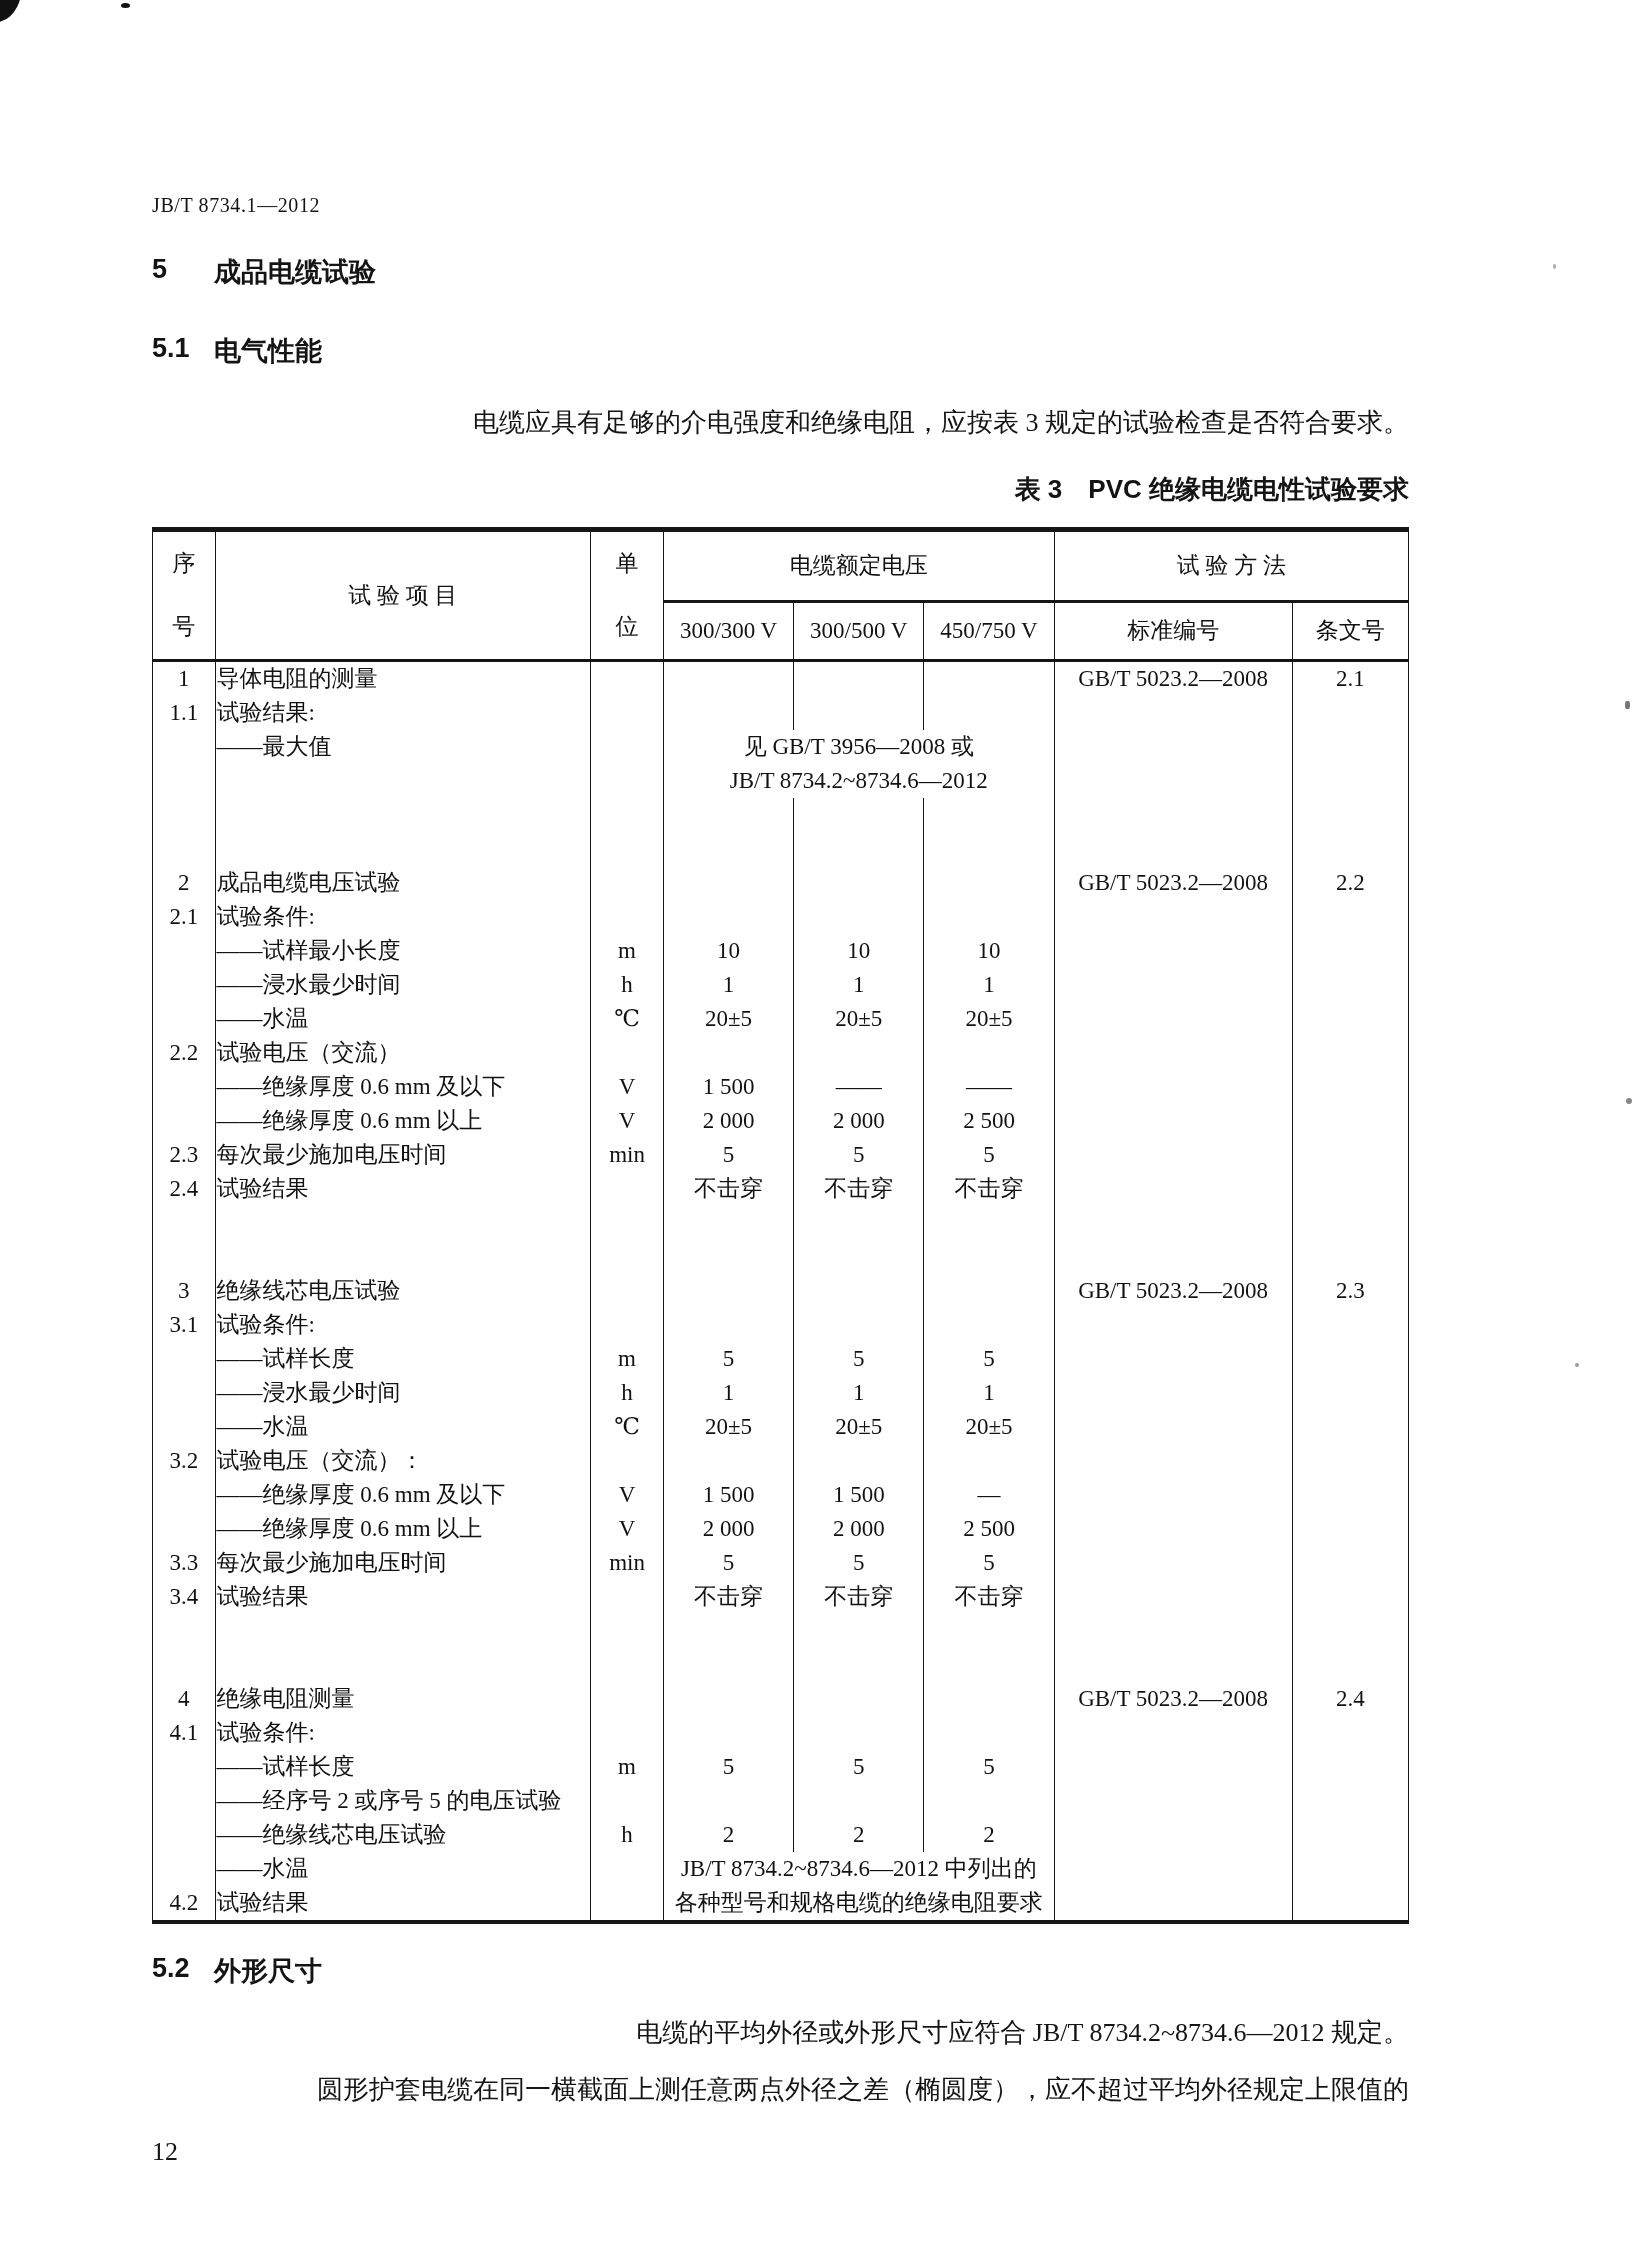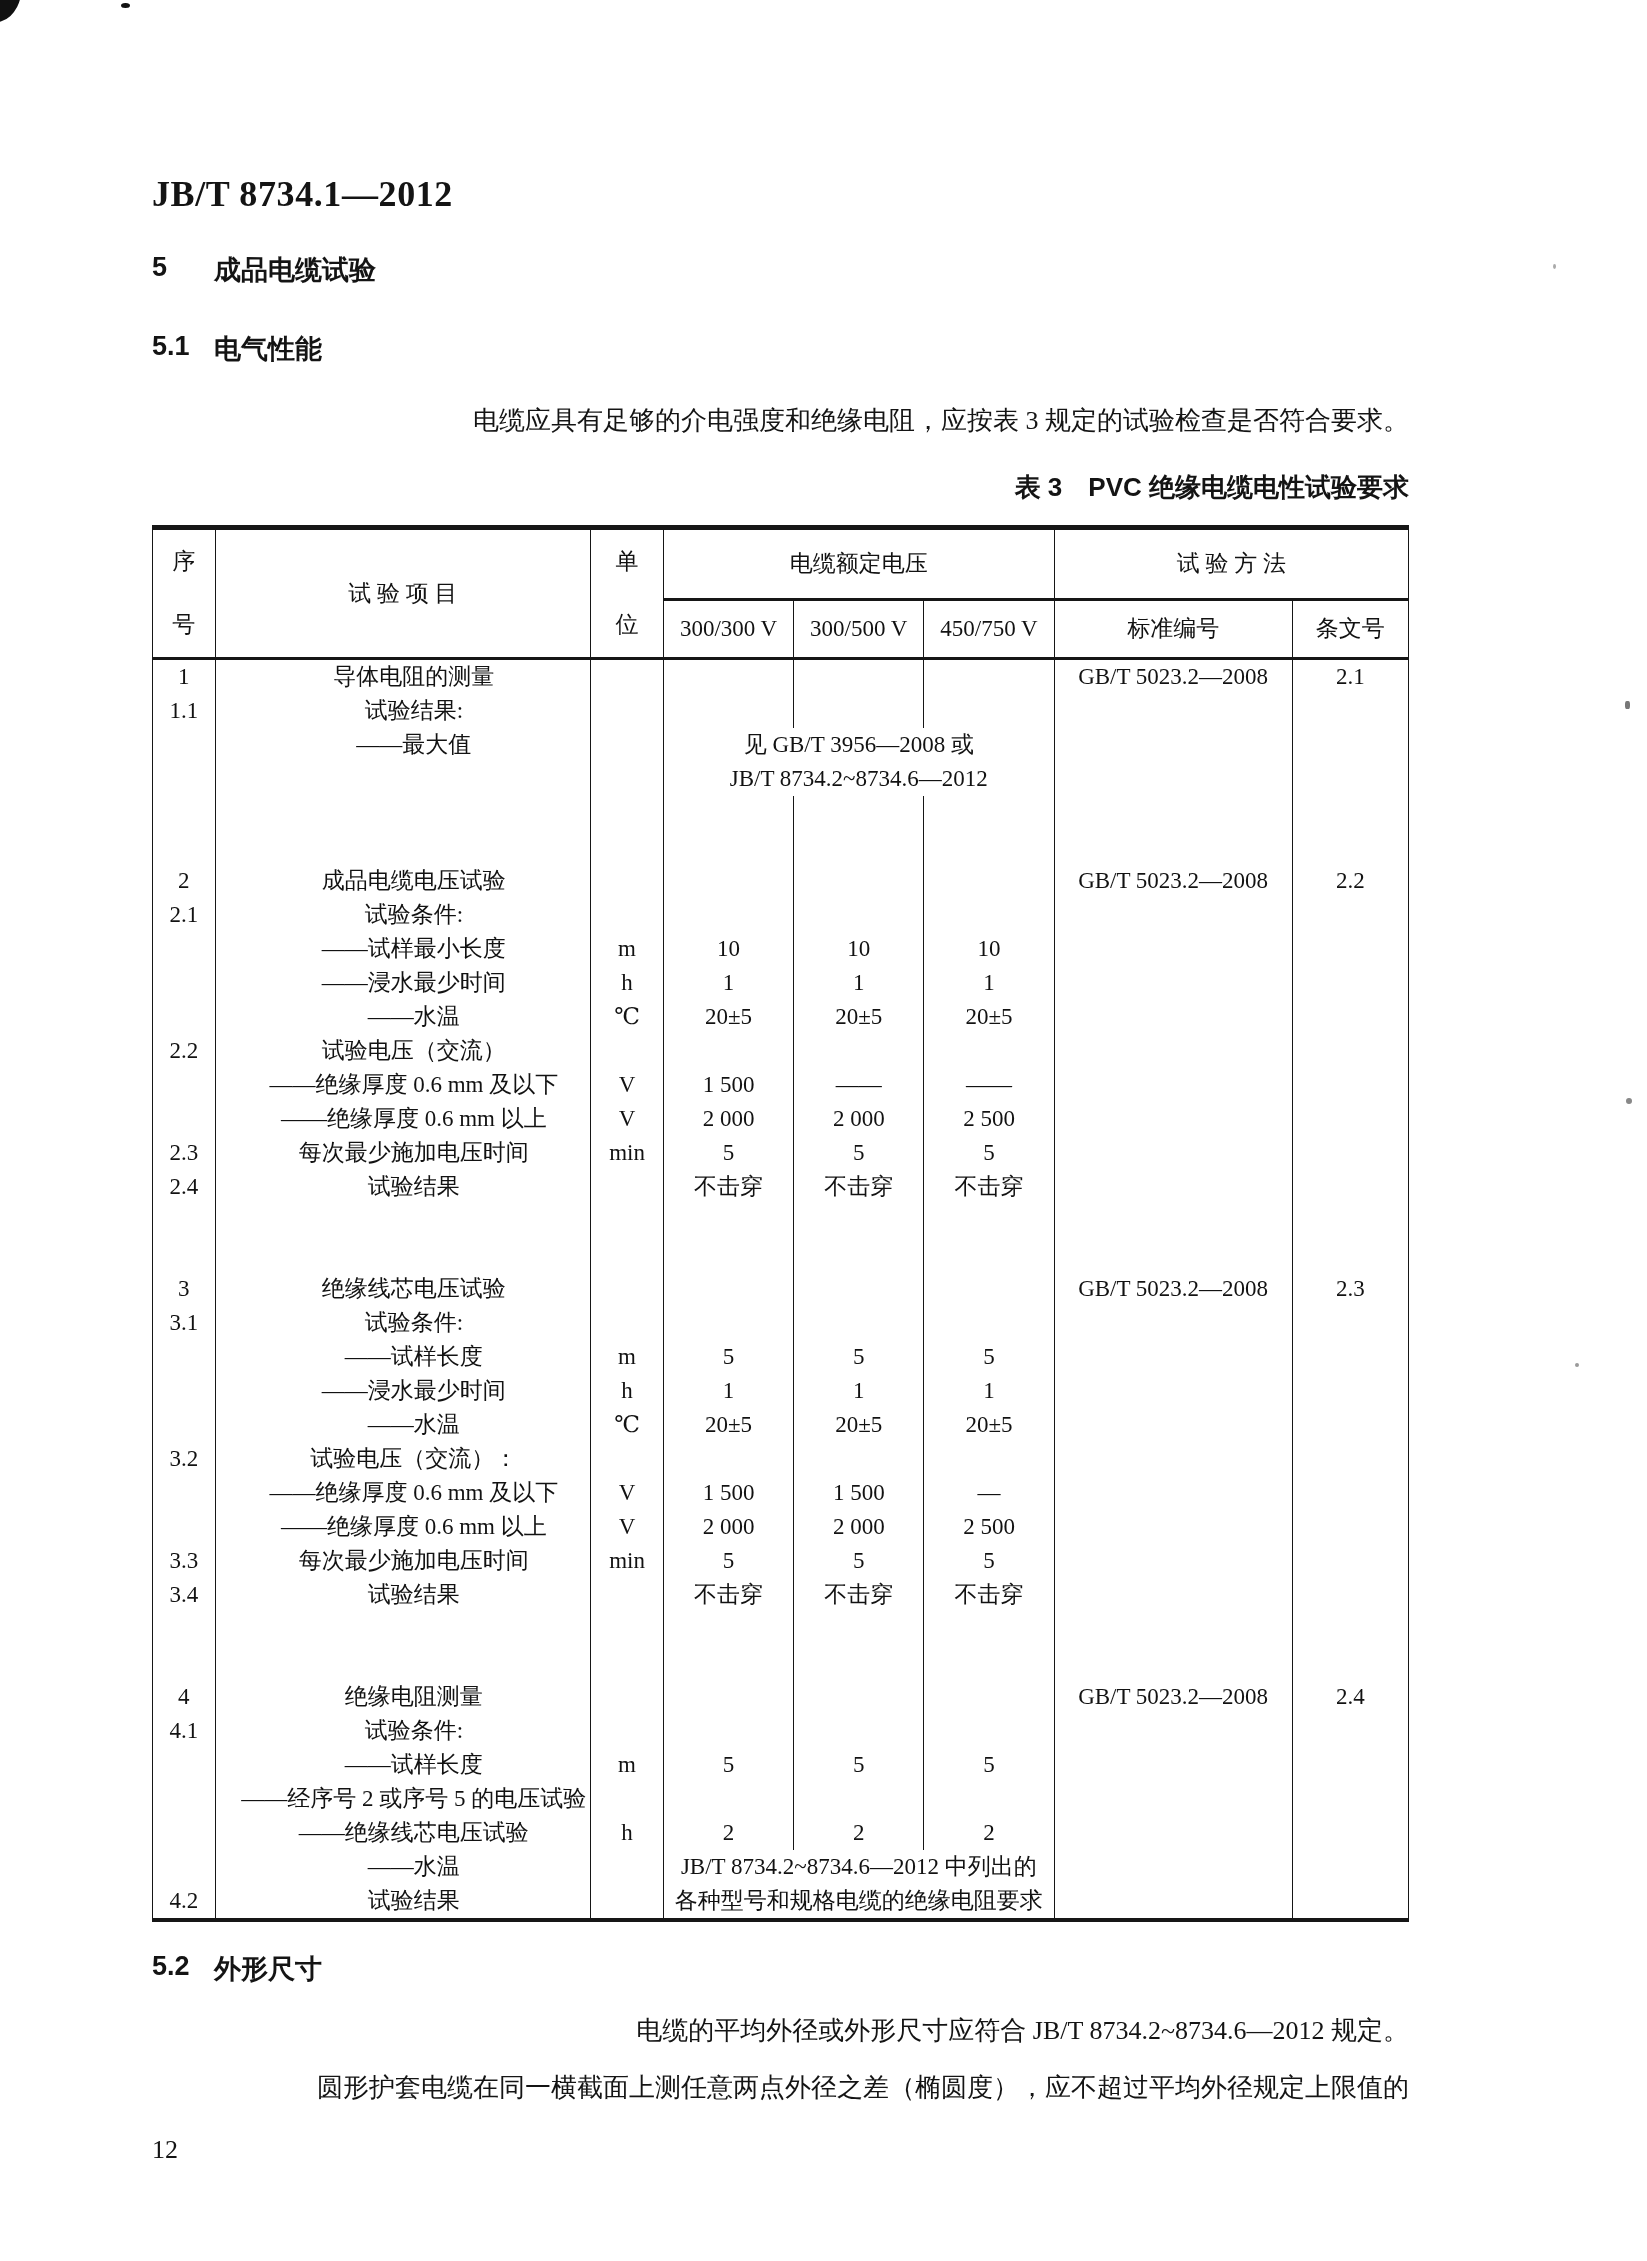--- a/index.html
+++ b/index.html
@@ -17,23 +17,24 @@
   
   .artifact { position:absolute; background:#111; }
   .a-corner { left:-9px; top:-10.3px; width:28px; height:34px; border-radius:0 0 90% 10%; transform:rotate(8deg); }
   .a-speck1 { left:121px; top:2.6px; width:9px; height:5.2px; border-radius:50%; }
   .a-speck2 { left:1625px; top:701px; width:4.5px; height:8.4px; background:#777; border-radius:40%; }
   .a-speck3 { left:1626px; top:1098px; width:5.8px; height:5.8px; background:#888; border-radius:50%; }
   .a-speck4 { left:1575px; top:1363px; width:3.9px; height:3.9px; background:#9a9a9a; border-radius:50%; }
   .a-speck5 { left:1553px; top:264px; width:3.2px; height:5.2px; background:#aaa; border-radius:50%; }
 
   .doc-code {
-    font-weight: 700;
-    font-size: 36px;
+    font-weight: 400;
+    font-size: 20px;
     letter-spacing: 0.6px;
+    margin-top: 21px;
   }
   .heading {
     font-family: "Liberation Sans", "DejaVu Sans", sans-serif;
     font-weight: 700;
     font-size: 27px;
     display: flex;
   }
   .heading .num { min-width: 62px; }
   .h-5   { margin-top: 37px; }
   .h-5-1 { margin-top: 43px; }
@@ -78,21 +79,21 @@
     border-right: 1.9px solid #161616;
     border-top: none; border-bottom: none;
     padding: 0;
     text-align: center;
     vertical-align: middle;
     height: 34px;
     line-height: 1;
     overflow: hidden;
     white-space: nowrap;
   }
-  .t3 td.item { text-align: center; padding-left: 22px; }
+  .t3 td.item { text-align: left; padding-left: 1px; }
   .t3 td.cspan { }
   .footer-block { font-size: 26px; }
   .pageno {
     margin-top: 34px;
     font-size: 26px;
   }
 </style>
 </head>
 <body>
 

